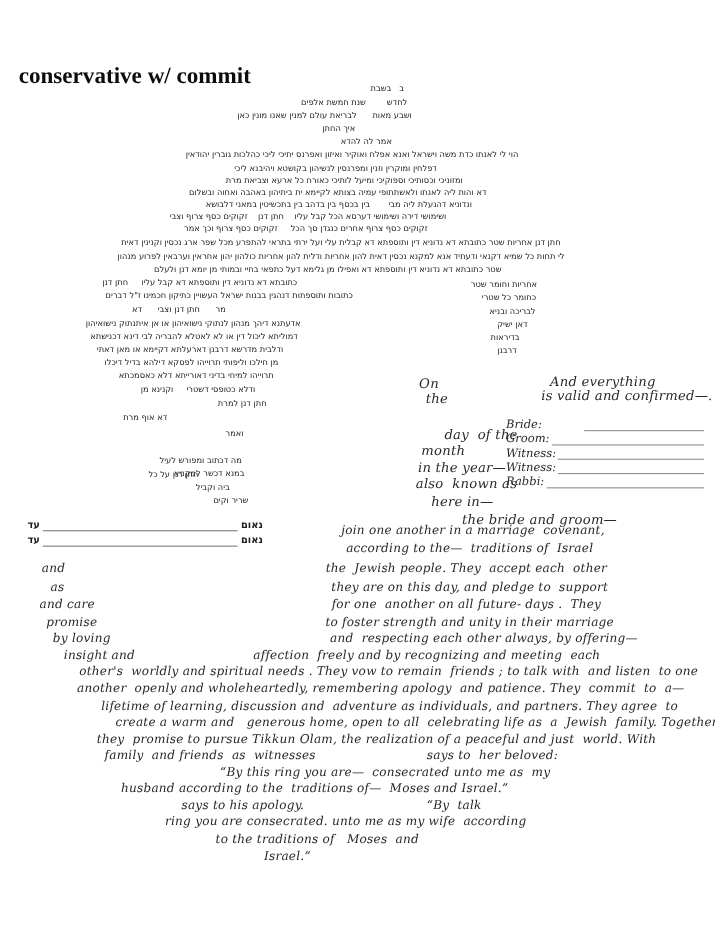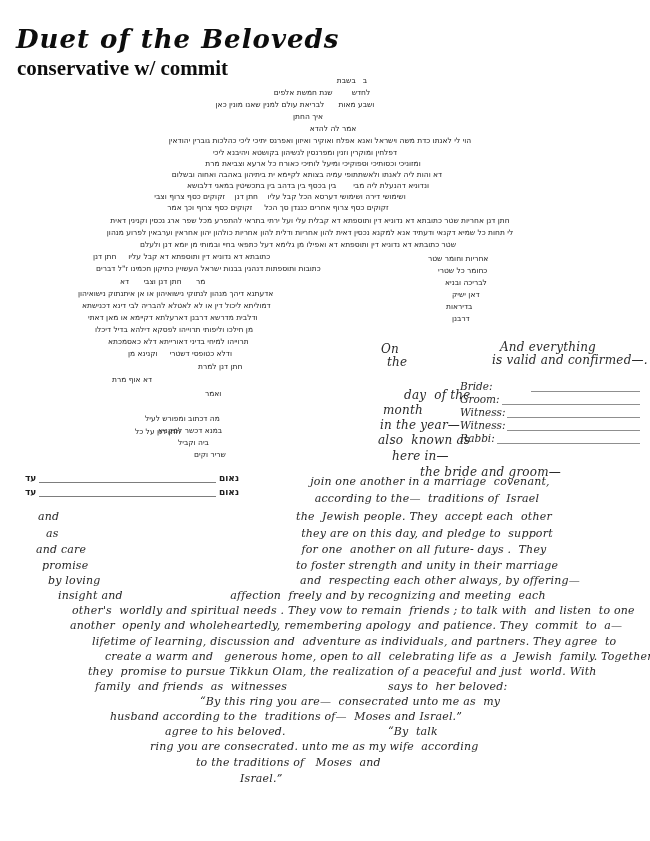--- a/index.html
+++ b/index.html
@@ -14,21 +14,20 @@
   .sig-label{font-family:"DejaVu Serif",serif;font-style:italic;font-size:10.5px;color:#2a2a2a;}
   .sig-line{flex:1;border-bottom:1px solid #8f8f8f;margin-left:2px;height:10px;}
   .wit-row{position:absolute;left:25px;width:214px;display:flex;align-items:flex-end;height:11px;direction:rtl;}
   .wit-label{font-family:"DejaVu Sans",sans-serif;font-size:9px;font-weight:bold;color:#202020;}
   .wit-line{flex:1;border-bottom:1.2px solid #7d7d7d;margin:0 3px;height:9px;}
 </style>
 </head>
 <body>
 
 <div id="page">
-  <div id="title">Duet of the Beloveds</div>
   <div id="subtitle">conservative w/ commit</div>
 
   <div>
       <div class="abs heb" style="top: 77px; left: 352px; transform: translateX(-50%);">ב   בשבת</div>
       <div class="abs heb" style="top: 89px; left: 322px; transform: translateX(-50%);">לחדש        שנת חמשת אלפים</div>
       <div class="abs heb" style="top: 101px; left: 295px; transform: translateX(-50%);">ושבע מאות      לבריאת עולם למנין שאנו מונין כאן</div>
       <div class="abs heb" style="top: 113px; left: 308px; transform: translateX(-50%);">איך החתן</div>
       <div class="abs heb" style="top: 125px; left: 333px; transform: translateX(-50%);">אמר לה להדא</div>
       <div class="abs heb" style="top: 137px; left: 320px; transform: translateX(-50%);">הוי לי לאנתו כדת משה וישראל ואנא אפלח ואוקיר ואיזון ואפרנס יתיכי ליכי כהלכות גוברין יהודאין</div>
       <div class="abs heb" style="top: 149px; left: 305px; transform: translateX(-50%);">דפלחין ומוקרין וזנין ומפרנסין לנשיהון בקושטא ויהיבנא ליכי</div>
@@ -93,21 +92,21 @@
       <div class="abs eng" style="top: 590px; left: 388px; transform: translateX(-50%);">affection  freely and by recognizing and meeting  each</div>
       <div class="abs eng" style="top: 605px; left: 72px;">other's  worldly and spiritual needs . They vow to remain  friends ; to talk with  and listen  to one</div>
       <div class="abs eng" style="top: 620px; left: 70px;">another  openly and wholeheartedly, remembering apology  and patience. They  commit  to  a—</div>
       <div class="abs eng" style="top: 636px; left: 92px;">lifetime of learning, discussion and  adventure as individuals, and partners. They agree  to</div>
       <div class="abs eng" style="top: 651px; left: 105px;">create a warm and   generous home, open to all  celebrating life as  a  Jewish  family. Together</div>
       <div class="abs eng" style="top: 666px; left: 88px;">they  promise to pursue Tikkun Olam, the realization of a peaceful and just  world. With</div>
       <div class="abs eng" style="top: 681px; left: 95px;">family  and friends  as  witnesses</div>
       <div class="abs eng" style="top: 681px; left: 388px;">says to  her beloved:</div>
       <div class="abs eng" style="top: 696px; left: 200px;">“By this ring you are—  consecrated unto me as  my</div>
       <div class="abs eng" style="top: 711px; left: 110px;">husband according to the  traditions of—  Moses and Israel.”</div>
-      <div class="abs eng" style="top: 726px; left: 165px;">agree to his beloved.</div>
+      <div class="abs eng" style="top: 726px; left: 165px;">says to his apology.</div>
       <div class="abs eng" style="top: 726px; left: 388px;">“By  talk</div>
       <div class="abs eng" style="top: 741px; left: 150px;">ring you are consecrated. unto me as my wife  according</div>
       <div class="abs eng" style="top: 757px; left: 196px;">to the traditions of   Moses  and</div>
       <div class="abs eng" style="top: 773px; left: 240px;">Israel.”</div>
     </div>
 
   <div id="signature-block">
       <div class="sig-row" style="top: 380px; gap: 36px;">
         <span class="sig-label">Bride:</span>
         <div class="sig-line"></div>

